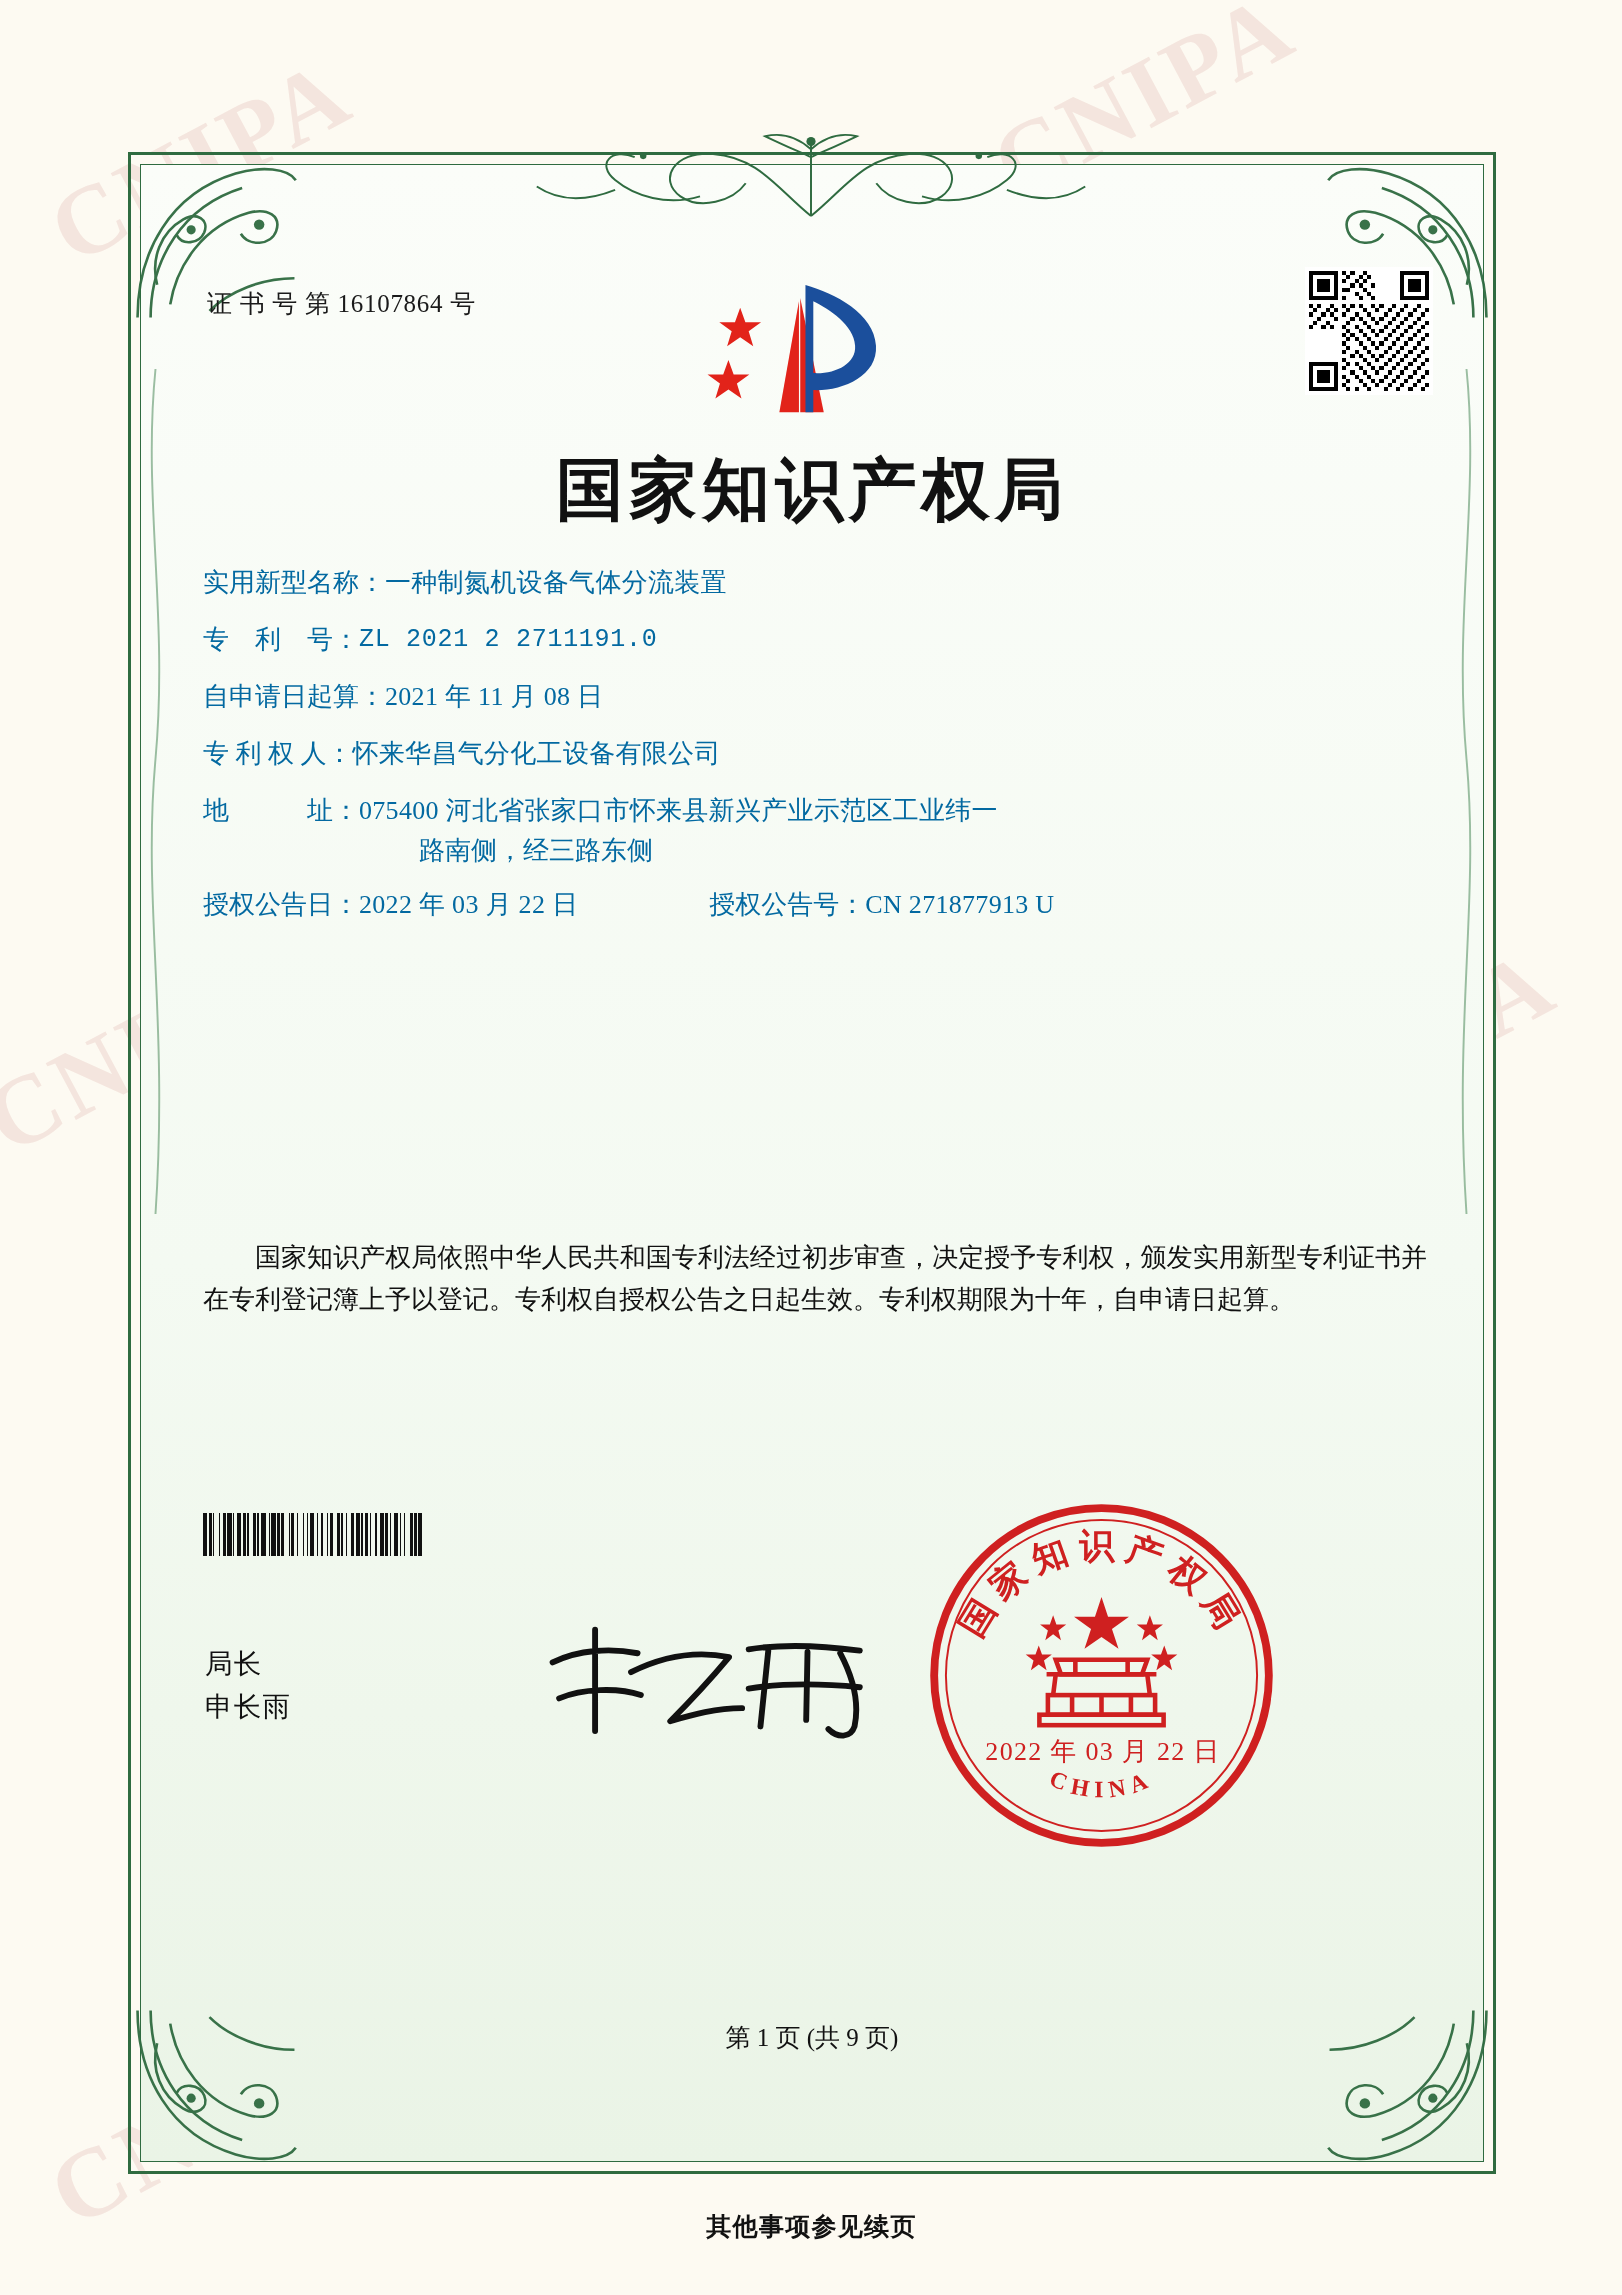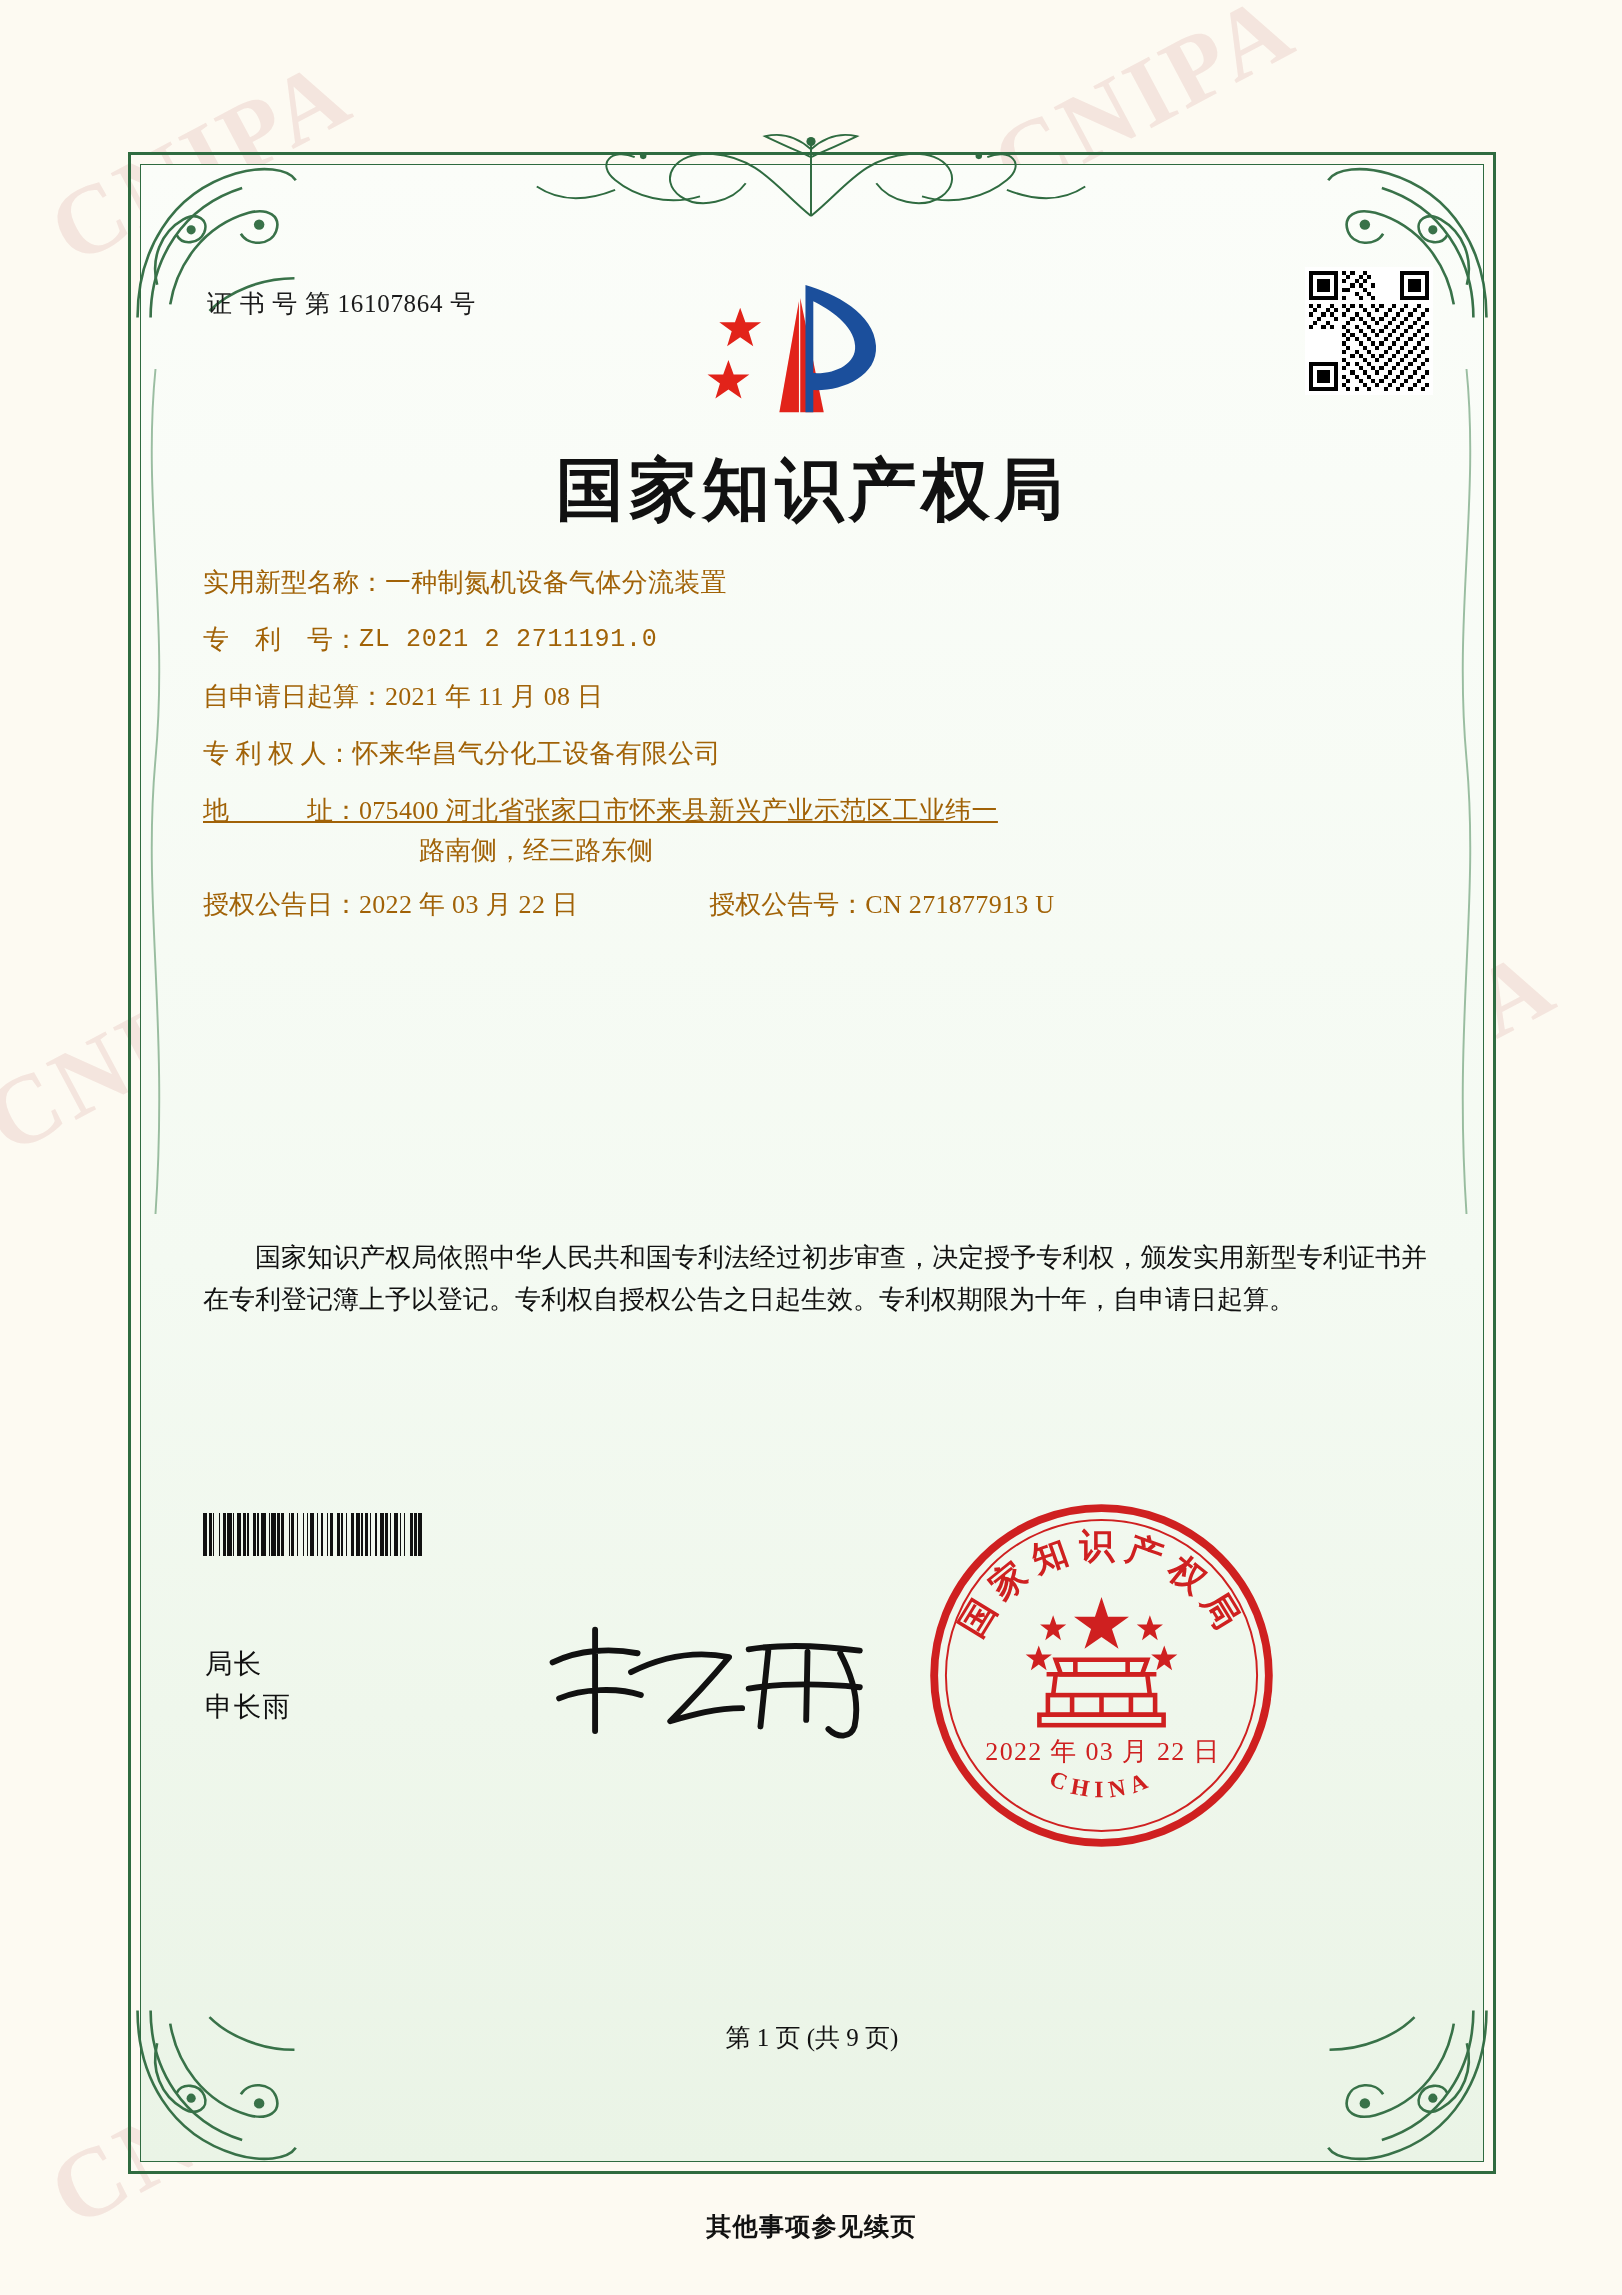--- a/index.html
+++ b/index.html
@@ -142,21 +142,21 @@
     color: #111;
     font-family: "Liberation Serif", "DejaVu Serif", serif;
   }
 
   .fields {
     position: absolute;
     left: 63px;
     top: 406px;
     width: 1230px;
     font-size: 26px;
-    color: #a16207;
+    color: #0369a1;
     line-height: 1.0;
   }
   .field-row {
     display: flex;
     align-items: flex-start;
     margin-bottom: 31px;
   }
   .field-label {
     white-space: pre;
     flex: 0 0 auto;
@@ -616,21 +616,21 @@
         <span class="field-label">自申请日起算：</span>
         <span class="field-value">2021 年 11 月 08 日</span>
       </div>
 
       <div class="field-row">
         <span class="field-label">专 利 权 人：</span>
         <span class="field-value">怀来华昌气分化工设备有限公司</span>
       </div>
 
       <div>
-        <div class="field-row" style="margin-bottom:14px;text-decoration:underline;">
+        <div class="field-row" style="margin-bottom:14px;">
           <span class="field-label">地　　　址：</span>
           <span class="field-value">075400  河北省张家口市怀来县新兴产业示范区工业纬一</span>
         </div>
         <div class="addr-cont">路南侧，经三路东侧</div>
       </div>
 
       <div class="grant-row" style="margin-top:27.5px;">
         <span class="field-label">授权公告日：</span>
         <span class="field-value">2022 年 03 月 22 日</span>
         <span class="grant-right">

